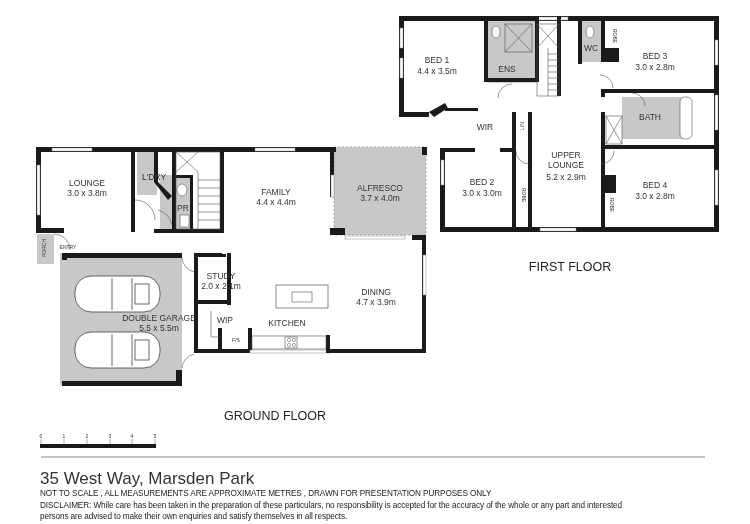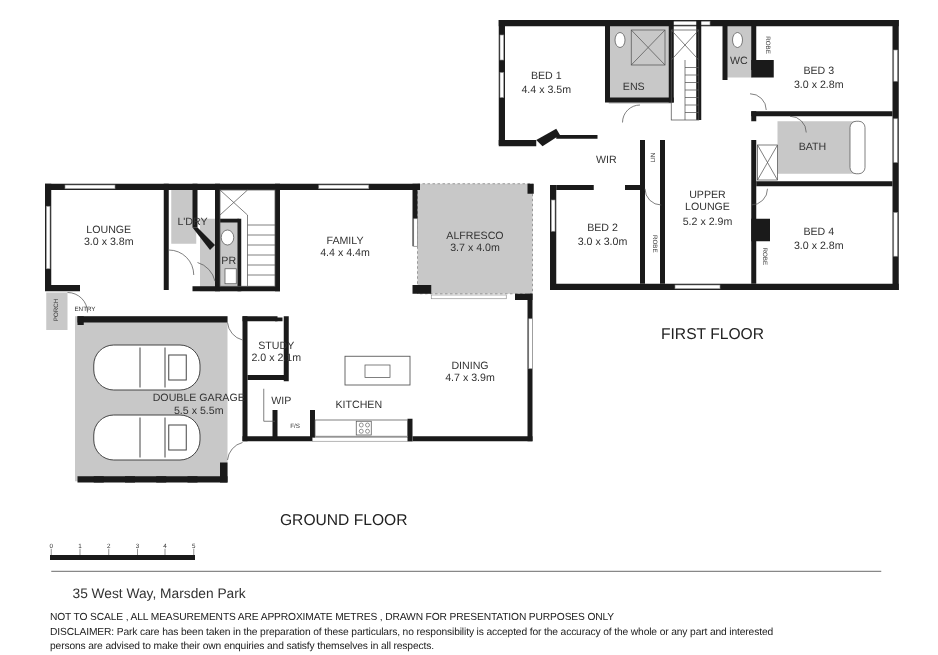--- a/index.html
+++ b/index.html
@@ -2,21 +2,21 @@
 <html><head>
 <meta charset="utf-8">
 <style>
   html,body{margin:0;padding:0;background:#fff;}
   body{width:750px;height:524px;position:relative;overflow:hidden;font-family:"Liberation Sans",sans-serif;color:#333;}
   svg{position:absolute;left:0;top:0;}
   .lbl{font-family:"Liberation Sans",sans-serif;font-size:8.5px;fill:#333;text-anchor:middle;}
   .floor{font-family:"Liberation Sans",sans-serif;font-size:12.5px;fill:#222;text-anchor:middle;}
   .tiny{font-family:"Liberation Sans",sans-serif;font-size:5px;fill:#333;text-anchor:middle;}
   .footer{position:absolute;left:40px;}
-  .addr{top:469px;font-size:11px;color:#333;margin-left:18px;}
+  .addr{top:469px;font-size:17px;color:#333;}
   .note{font-size:8.2px;color:#222;letter-spacing:-0.1px;}
 </style>
 </head>
 <body>
 
 <svg width="750" height="460" viewBox="0 0 750 460">
 
   <g>
 
     <rect x="487" y="20" width="50" height="63" fill="#c8c8c8"></rect>
@@ -243,14 +243,14 @@
     <text class="tiny" x="87" y="438">2</text>
     <text class="tiny" x="110" y="438">3</text>
     <text class="tiny" x="132" y="438">4</text>
     <text class="tiny" x="155" y="438">5</text>
   </g>
   <line x1="41" y1="457" x2="705" y2="457" stroke="#888" stroke-width="1"></line>
 </svg>
 
 <div class="footer addr">35 West Way, Marsden Park</div>
 <div class="footer note" style="top:489px;">NOT TO SCALE , ALL MEASUREMENTS ARE APPROXIMATE METRES , DRAWN FOR PRESENTATION PURPOSES ONLY</div>
-<div class="footer note" style="top:501px;">DISCLAIMER:  Park care has been taken in the preparation of these particulars, no responsibility is accepted for the accuracy of the whole or any part and interested</div>
+<div class="footer note" style="top:501px;">DISCLAIMER:  While care has been taken in the preparation of these particulars, no responsibility is accepted for the accuracy of the whole or any part and interested</div>
 <div class="footer note" style="top:512px;text-align:right;">persons are advised to make their own enquiries and satisfy  themselves in all respects.</div>
 
 </body></html>

